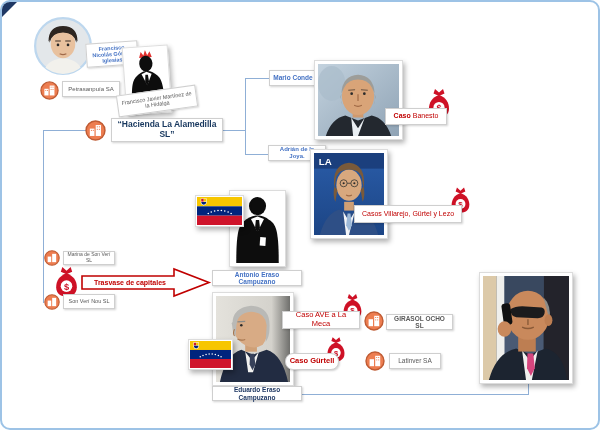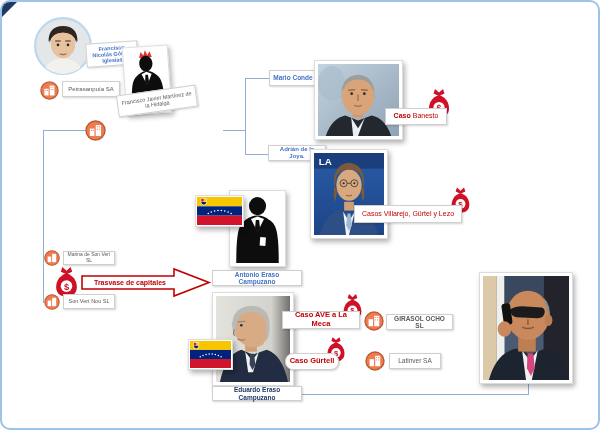--- a/index.html
+++ b/index.html
@@ -116,20 +116,23 @@
       <g fill="#ED7D50">
           <rect x="11.2" y="6" width="1" height="1"></rect>
           <rect x="13.2" y="6" width="1" height="1"></rect>
           <rect x="11.2" y="8.4" width="1" height="1"></rect>
           <rect x="13.2" y="8.4" width="1" height="1"></rect>
           <rect x="5.6" y="9.4" width="1" height="1"></rect>
           <rect x="7.4" y="9.4" width="1" height="1"></rect>
         </g>
     </svg>
   </div>
+  <div class="lbl navy" style="left:109px;top:116px;width:112px;height:24px;font-size:8.5px;">
+    <span>“Hacienda La Alamedilla SL”</span>
+  </div>
 
   <div class="lbl blue" style="left:267px;top:68px;width:48px;height:16px;font-size:6.5px;">
     <span>Mario Conde</span>
   </div>
   <div class="photo" style="left:312px;top:58px;width:89px;height:80px;">
     <svg viewBox="0 0 83 74" preserveAspectRatio="none">
       <defs>
           <linearGradient id="mcbg" x1="0" y1="0" x2="1" y2="1">
         <stop offset="0" stop-color="#c3d2de"></stop>
             <stop offset="1" stop-color="#8fa3b5"></stop>
@@ -327,21 +330,21 @@
   </div>
 
   <div class="icon-abs" style="left:339px;top:291px;width:23px;height:27px;z-index:4;">
     <svg viewBox="0 0 26 30">
       <path d="M9,1 L13,4.5 L17,1 L18.5,5.5 L13,8 L7.5,5.5 Z" fill="#CE1126"></path>
       <path d="M13,7 C6,9.5 3,14.5 3,20.5 C3,27 8,29.5 13,29.5 C18,29.5 23,27 23,20.5 C23,14.5 20,9.5 13,7 Z" fill="#CE1126"></path>
       <circle cx="13" cy="19.5" r="5.6" fill="#fff"></circle>
       <text x="13" y="22.8" text-anchor="middle" font-size="9" font-weight="bold" fill="#CE1126" font-family="Liberation Sans, sans-serif">$</text>
     </svg>
   </div>
-  <div class="lbl red" style="left:280px;top:309px;width:78px;height:18px;font-size:7.5px;font-weight:bold;z-index:4;">
+  <div class="lbl red" style="left:280px;top:309px;width:78px;height:18px;font-size:7.5px;font-weight:normal;z-index:4;">
     <span>Caso AVE a La Meca</span>
   </div>
 
   <div class="icon-abs" style="left:362px;top:309px;width:20px;height:20px;">
     <svg viewBox="0 0 20 20">
       <circle cx="10" cy="10" r="9" fill="#ED7D50" stroke="#BF5B33" stroke-width="1.4"></circle>
       <rect x="4.6" y="8.2" width="4.4" height="7" fill="#fff"></rect>
       <rect x="10.2" y="4.8" width="5" height="10.4" fill="#fff"></rect>
       <g fill="#ED7D50">
           <rect x="11.2" y="6" width="1" height="1"></rect>

